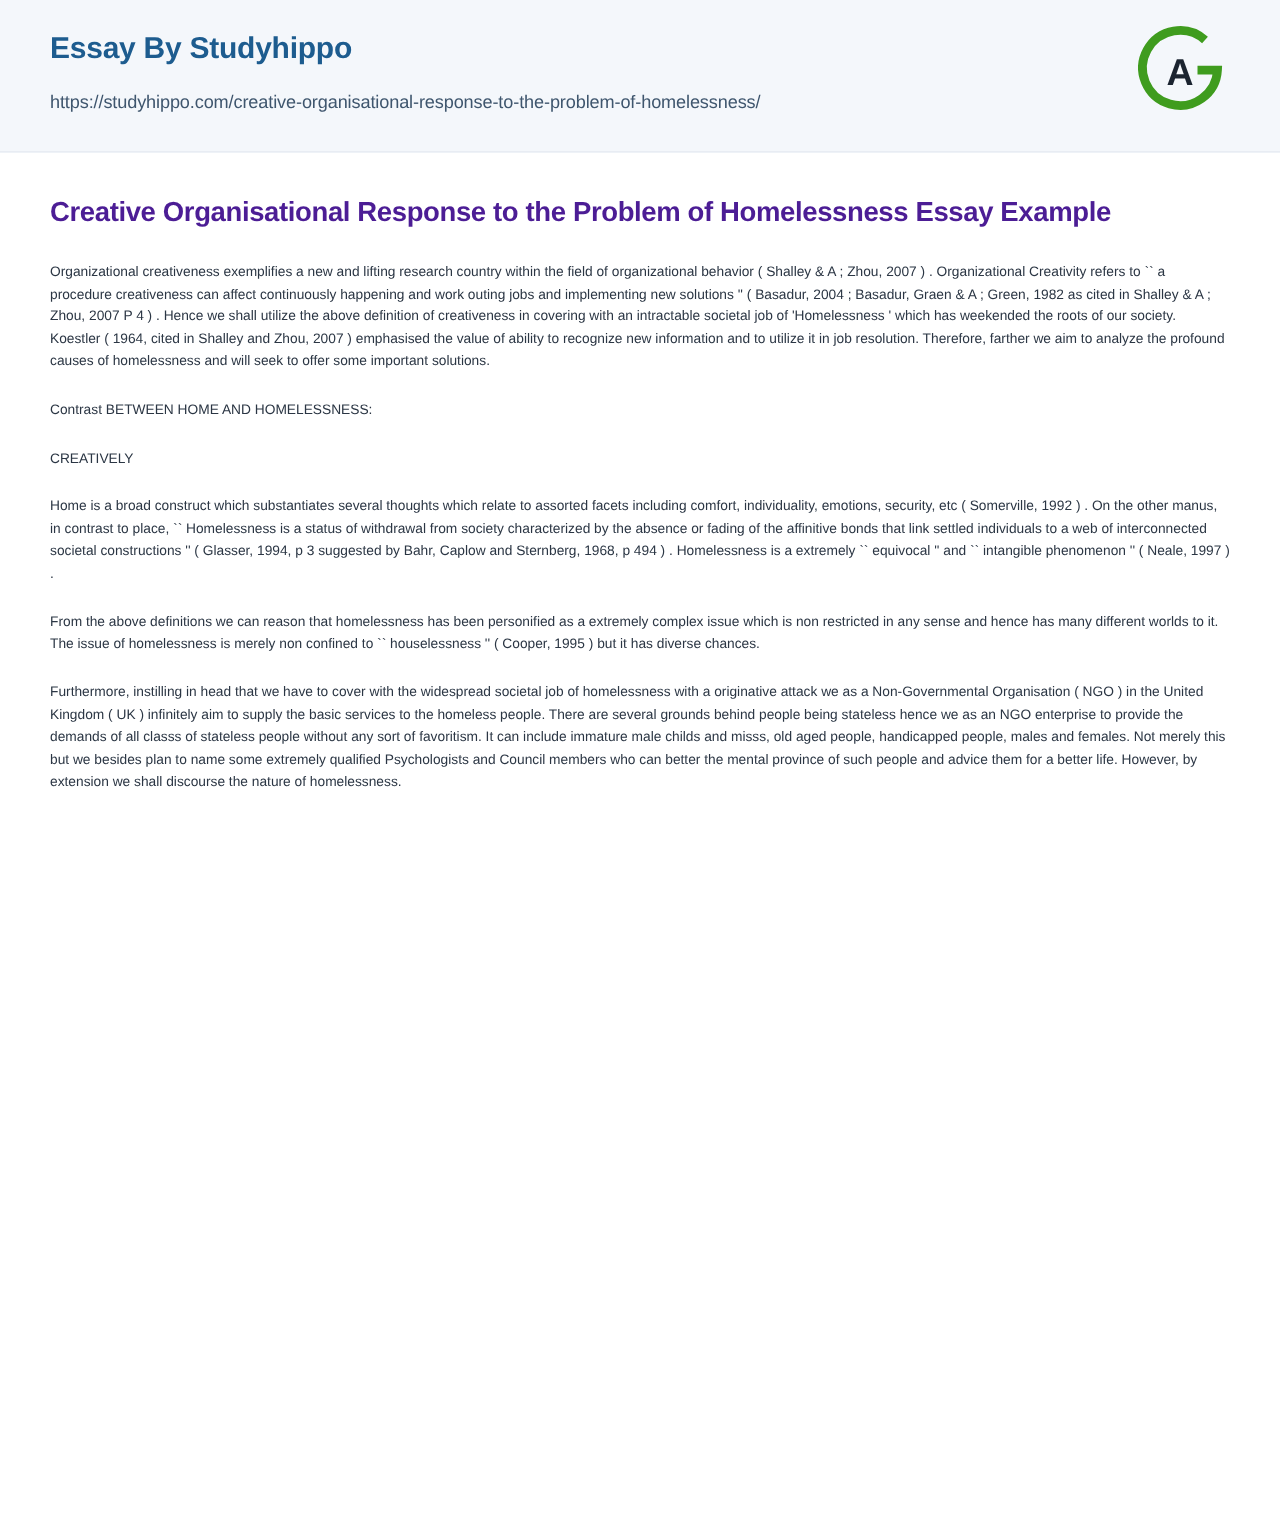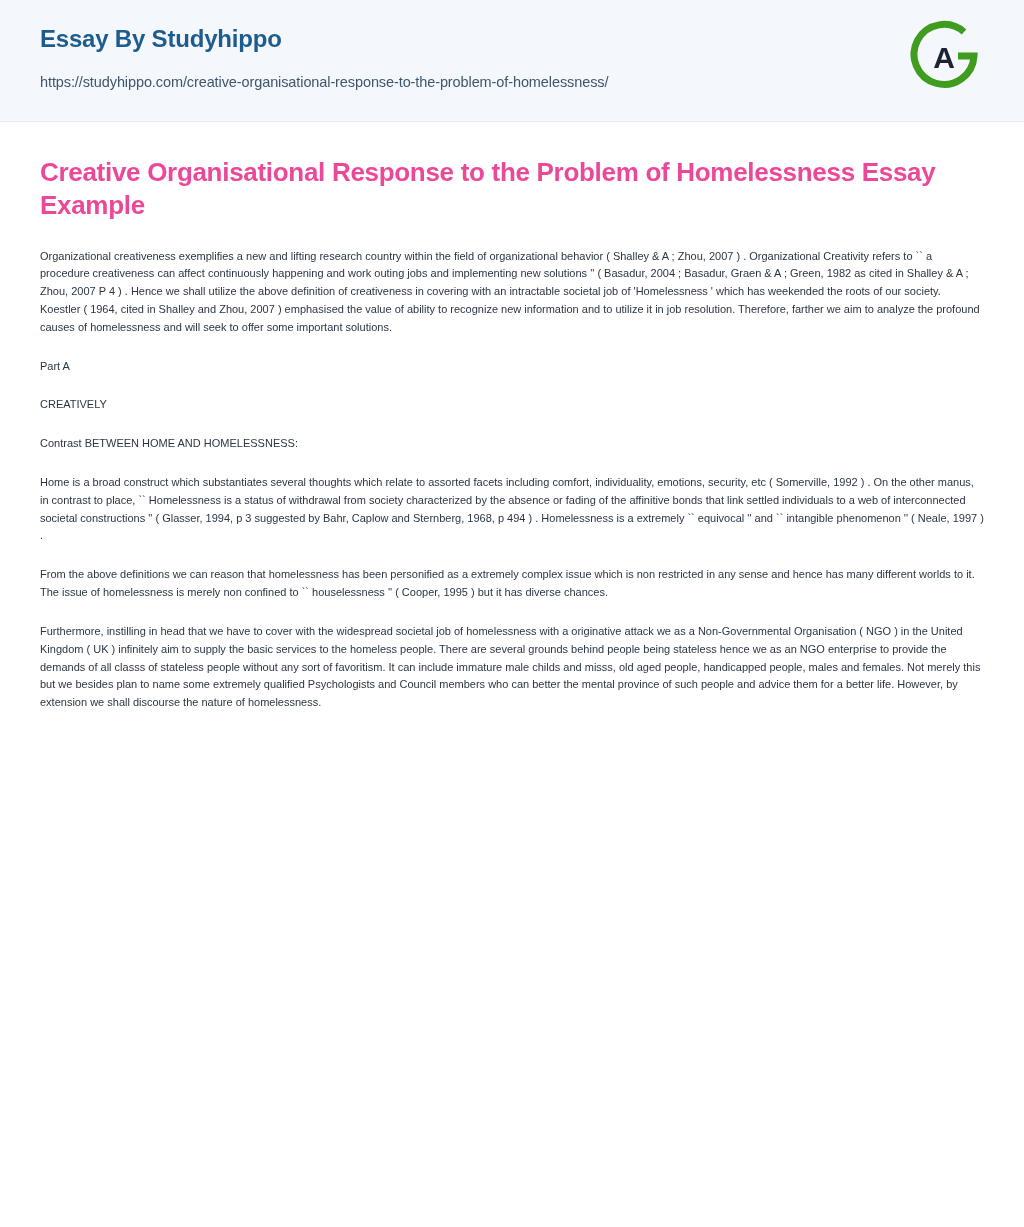--- a/index.html
+++ b/index.html
@@ -46,24 +46,24 @@
     right: 38px;
     top: 14px;
     width: 84px;
     height: 84px;
   }
   
   .article {
     padding: 34px 40px 40px 40px;
   }
   .article-title {
-    font-size: 26px;
+    font-size: 22px;
     line-height: 1.26;
     font-weight: bold;
-    color: #ec4899;
+    color: #4c1d95;
     margin: 0 0 26px 0;
     letter-spacing: -0.3px;
   }
   .para {
     font-size: 11px;
     line-height: 1.62;
     color: #2b3644;
     margin: 0 0 21px 0;
   }
 </style>
@@ -80,21 +80,20 @@
         <path d="M62 18 A30 30 0 1 0 72 42 L72 42 L56 42" fill="none" stroke="#3f9c1e" stroke-width="7" stroke-linecap="butt"></path>
         <text x="42" y="54" font-family="Liberation Sans, sans-serif" font-size="30" font-weight="bold" fill="#1b2430" text-anchor="middle">A</text>
       </svg>
     </span>
   </div>
 
   <div class="article">
     <h1 class="article-title">Creative Organisational Response to the Problem of Homelessness Essay Example</h1>
 
     <p class="para">Organizational creativeness exemplifies a new and lifting research country within the field of organizational behavior ( Shalley &amp; A ; Zhou, 2007 ) . Organizational Creativity refers to `` a procedure creativeness can affect continuously happening and work outing jobs and implementing new solutions '' ( Basadur, 2004 ; Basadur, Graen &amp; A ; Green, 1982 as cited in Shalley &amp; A ; Zhou, 2007 P 4 ) . Hence we shall utilize the above definition of creativeness in covering with an intractable societal job of 'Homelessness ' which has weekended the roots of our society. Koestler ( 1964, cited in Shalley and Zhou, 2007 ) emphasised the value of ability to recognize new information and to utilize it in job resolution. Therefore, farther we aim to analyze the profound causes of homelessness and will seek to offer some important solutions.</p>
-    <p class="para">Part A</p>
+    <p class="para">Contrast BETWEEN HOME AND HOMELESSNESS:</p>
     <p class="para">CREATIVELY</p>
-    <p class="para">Contrast BETWEEN HOME AND HOMELESSNESS:</p>
     <p class="para">Home is a broad construct which substantiates several thoughts which relate to assorted facets including comfort, individuality, emotions, security, etc ( Somerville, 1992 ) . On the other manus, in contrast to place, `` Homelessness is a status of withdrawal from society characterized by the absence or fading of the affinitive bonds that link settled individuals to a web of interconnected societal constructions '' ( Glasser, 1994, p 3 suggested by Bahr, Caplow and Sternberg, 1968, p 494 ) . Homelessness is a extremely `` equivocal '' and `` intangible phenomenon '' ( Neale, 1997 ) .</p>
     <p class="para">From the above definitions we can reason that homelessness has been personified as a extremely complex issue which is non restricted in any sense and hence has many different worlds to it. The issue of homelessness is merely non confined to `` houselessness '' ( Cooper, 1995 ) but it has diverse chances.</p>
     <p class="para">Furthermore, instilling in head that we have to cover with the widespread societal job of homelessness with a originative attack we as a Non-Governmental Organisation ( NGO ) in the United Kingdom ( UK ) infinitely aim to supply the basic services to the homeless people. There are several grounds behind people being stateless hence we as an NGO enterprise to provide the demands of all classs of stateless people without any sort of favoritism. It can include immature male childs and misss, old aged people, handicapped people, males and females. Not merely this but we besides plan to name some extremely qualified Psychologists and Council members who can better the mental province of such people and advice them for a better life. However, by extension we shall discourse the nature of homelessness.</p>
   </div>
 
 </div>
 
 </body></html>

